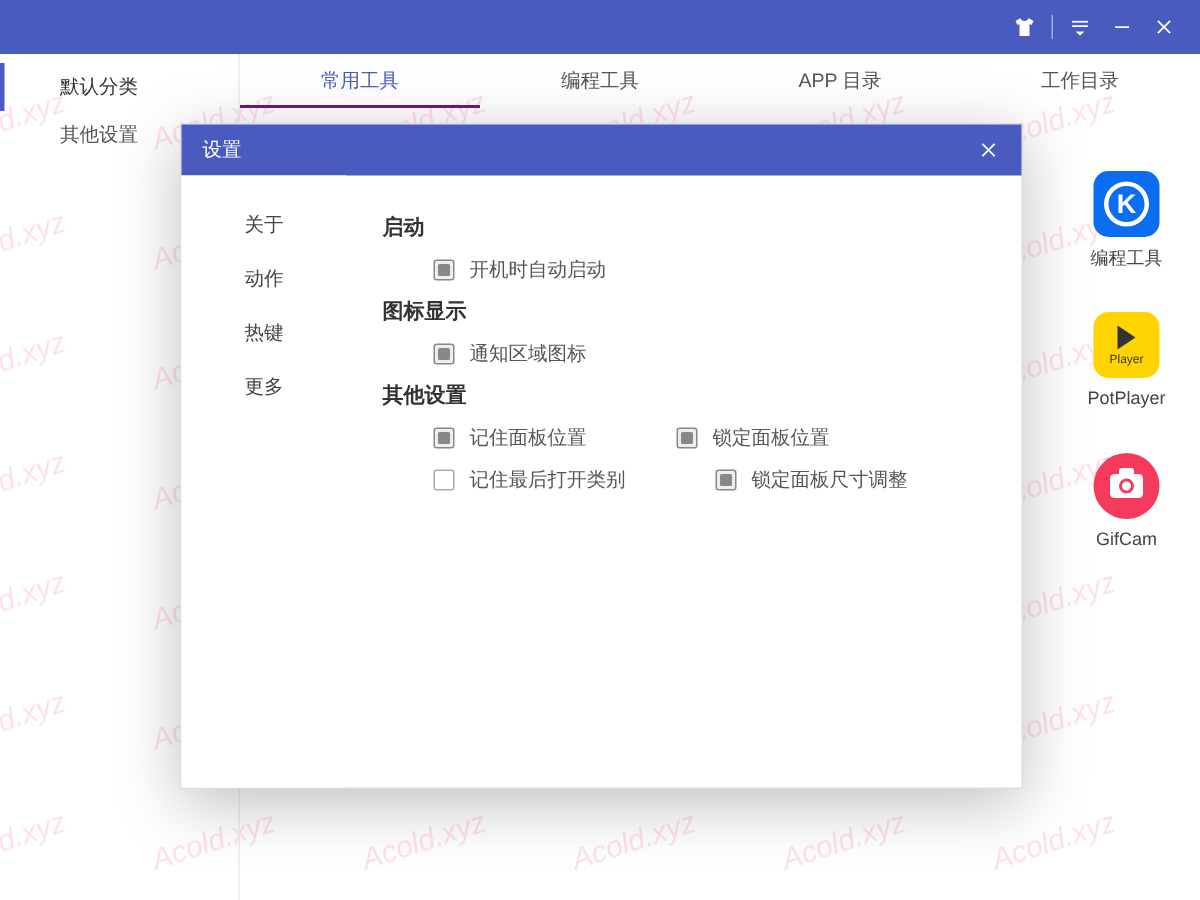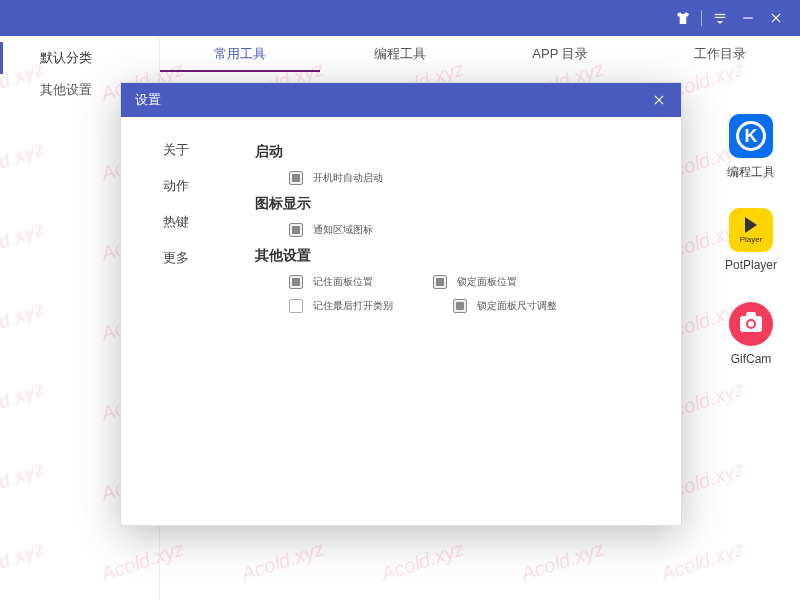--- a/index.html
+++ b/index.html
@@ -33,21 +33,21 @@
   .modal-hdr { height: 34px; background: #4A5BBF; color: #fff; display: flex; align-items: center; padding: 0 8px 0 14px; font-size: 13px; }
   .modal-hdr .spacer { flex: 1; }
   .modal-hdr .close { width: 28px; height: 28px; display:flex; align-items:center; justify-content:center; cursor:pointer; }
   .modal-body { flex: 1; display: flex; }
   .modal-side { width: 110px; background: #fff; padding-top: 6px; }
   .modal-side .mi { height: 36px; display:flex; align-items:flex-end; justify-content:center; font-size: 13px; color:#444; cursor:pointer; }
   .modal-side .mi.active { background: #eef0f4; }
   .modal-pane { flex:1; padding: 18px 24px; color:#333; }
   .sect { font-size: 14px; font-weight: 600; margin: 8px 0 10px; }
   .opt-row { display:flex; align-items:center; margin: 6px 0 10px 34px; gap: 60px; }
-  .opt { display:flex; align-items:center; gap: 10px; font-size:10px; color:#555; cursor:pointer; }
+  .opt { display:flex; align-items:center; gap: 10px; font-size:13px; color:#555; cursor:pointer; }
   .cb { width:14px; height:14px; border:1px solid #aaa; border-radius:2px; display:inline-flex; align-items:center; justify-content:center; background:#fff; }
   .cb.checked { background:#eee; border-color:#888; }
   .cb.checked::after { content:""; width:8px; height:8px; background:#888; border-radius:1px; }
 </style>
 </head>
 <body>
 
 <div class="watermark">
     <span style="left: -40px; top: -10px;">Acold.xyz</span>
     <span style="left: 100px; top: -10px;">Acold.xyz</span>

